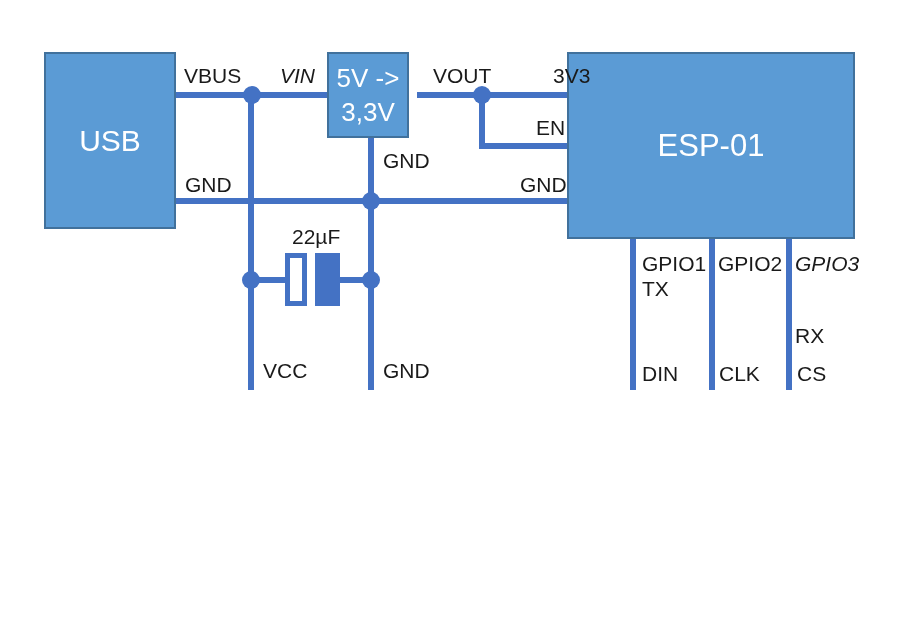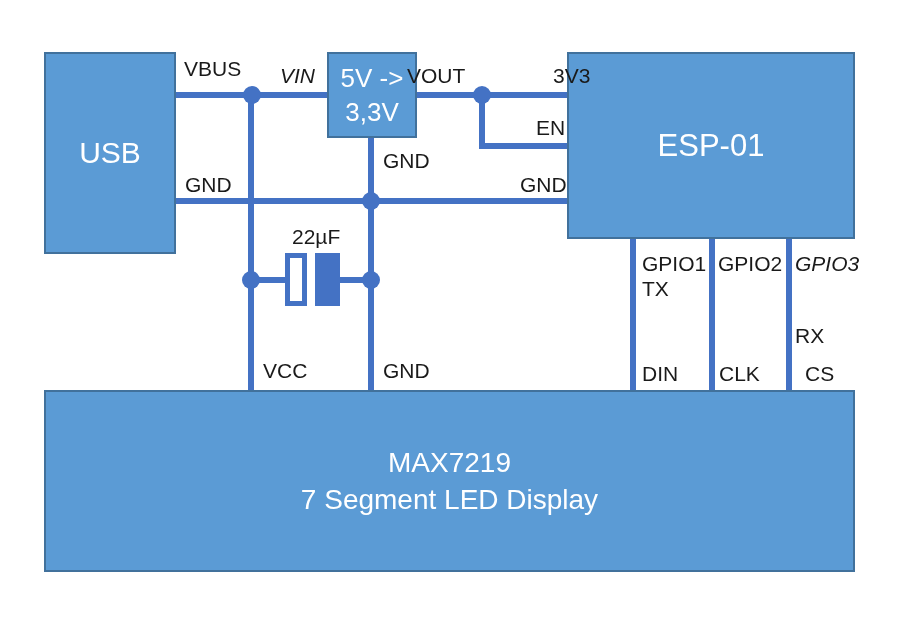--- a/index.html
+++ b/index.html
@@ -76,55 +76,49 @@
 
   <div class="dot" style="left:243px; top:86px;"></div>
   <div class="dot" style="left:473px; top:86px;"></div>
   <div class="dot" style="left:362px; top:192px;"></div>
   <div class="dot" style="left:242px; top:271px;"></div>
   <div class="dot" style="left:362px; top:271px;"></div>
 
   <div class="cap-plate-outline" style="left:285px; top:253px; width:22px; height:53px;"></div>
   <div class="cap-plate-solid" style="left:315px; top:253px; width:25px; height:53px;"></div>
 
-  <div class="block" style="left:44px; top:52px; width:132px; height:202px; font-size:30px;">
+  <div class="block" style="left:44px; top:52px; width:132px; height:177px; font-size:30px;">
     <span class="line">USB</span>
   </div>
 
-  <div class="block" style="left:327px; top:52px; width:90px; height:86px; font-size:26px; line-height:34px;">
+  <div class="block" style="left:327px; top:52px; width:82px; height:86px; font-size:26px; line-height:34px;">
     <div>
       <span class="line">5V -&gt;</span>
       <span class="line">3,3V</span>
     </div>
   </div>
 
   <div class="block" style="left:567px; top:52px; width:288px; height:187px; font-size:31px;">
     <span class="line">ESP-01</span>
   </div>
 
-  <div class="block" style="left:44px; top:390px; width:811px; height:182px; font-size:28px; line-height:37px;">
-    <div>
-      <span class="line">MAX7219</span>
-      <span class="line">7 Segment LED Display</span>
-    </div>
-  </div>
 
-  <span class="lbl" style="left:184px; top:57px;text-align:right;">VBUS</span>
+  <span class="lbl" style="left:184px; top:64px;text-align:right;">VBUS</span>
   <span class="lbl" style="left:280px; top:64px;font-style:italic;">VIN</span>
-  <span class="lbl" style="left:407px; top:64px;">VOUT</span>
+  <span class="lbl" style="left:433px; top:64px;">VOUT</span>
   <span class="lbl" style="left:521px; top:64px;margin-left:32px;">3V3</span>
   <span class="lbl" style="left:536px; top:116px;">EN</span>
   <span class="lbl" style="left:185px; top:173px;">GND</span>
   <span class="lbl" style="left:383px; top:149px;">GND</span>
   <span class="lbl" style="left:520px; top:173px;">GND</span>
   <span class="lbl" style="left:292px; top:225px;">22µF</span>
   <span class="lbl" style="left:263px; top:359px;text-align:right;">VCC</span>
   <span class="lbl" style="left:383px; top:359px;">GND</span>
   <span class="lbl" style="left:642px; top:252px;">GPIO1</span>
   <span class="lbl" style="left:642px; top:277px;">TX</span>
   <span class="lbl" style="left:718px; top:252px;">GPIO2</span>
   <span class="lbl" style="left:795px; top:252px;font-style:italic;">GPIO3</span>
   <span class="lbl" style="left:795px; top:277px;margin-top:47px;">RX</span>
   <span class="lbl" style="left:642px; top:362px;">DIN</span>
   <span class="lbl" style="left:719px; top:362px;">CLK</span>
-  <span class="lbl" style="left:797px; top:362px;margin-left:8px;">CS</span>
+  <span class="lbl" style="left:797px; top:362px;">CS</span>
 
 </div>
 
 </body></html>

